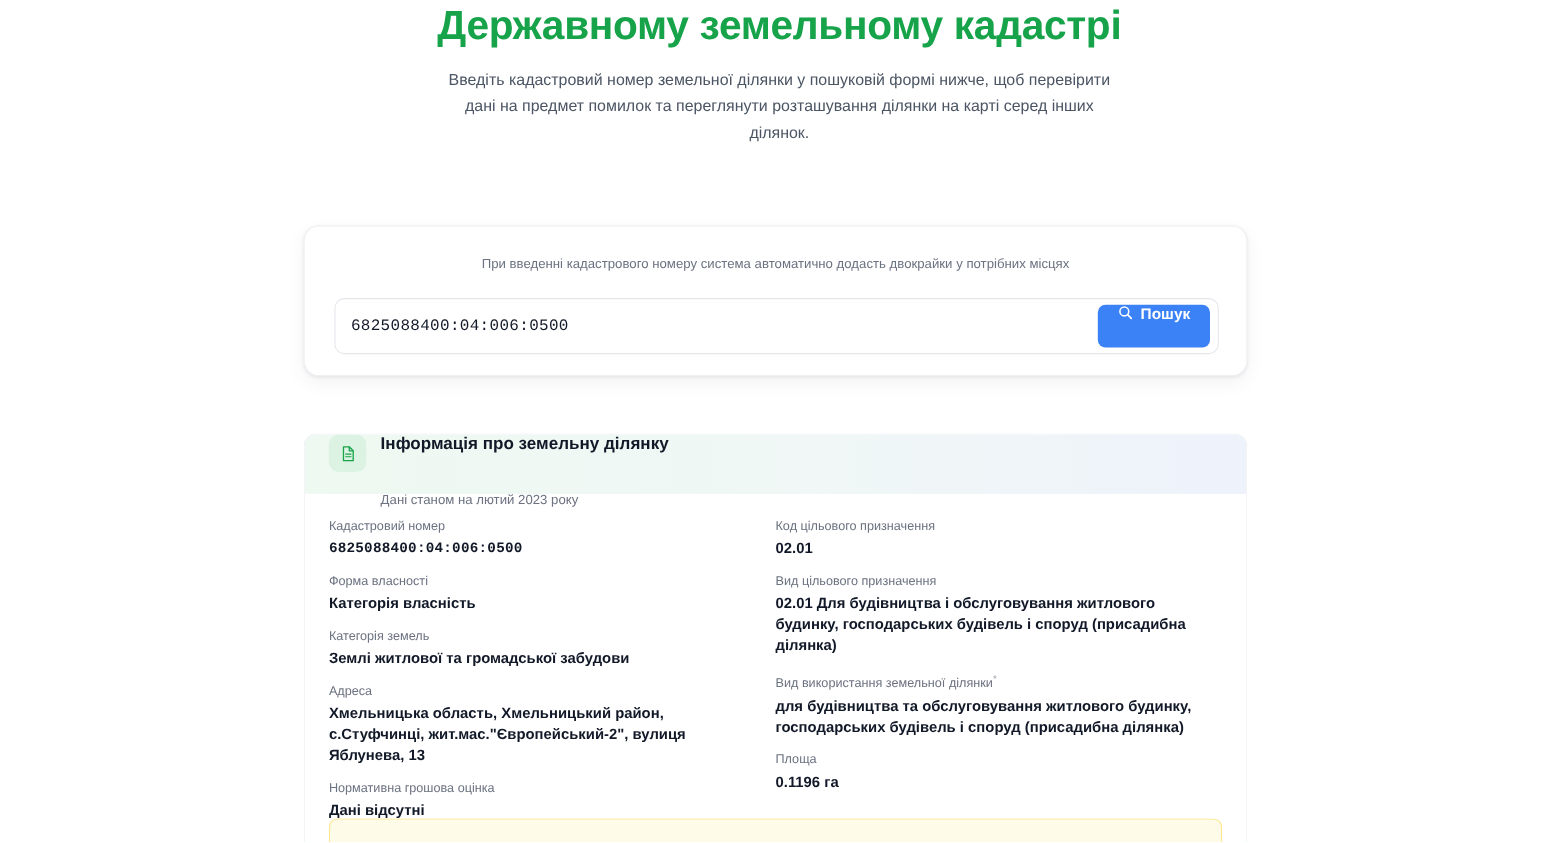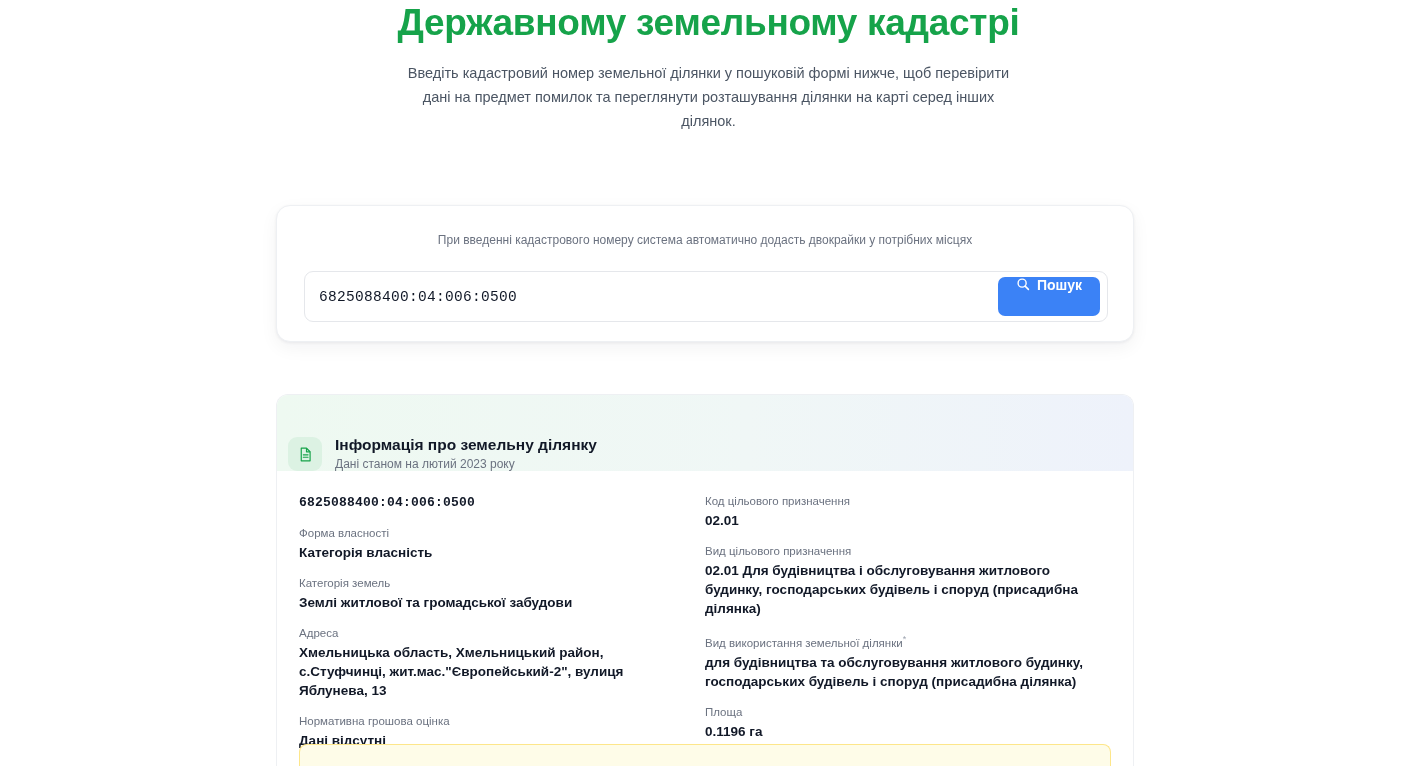--- a/index.html
+++ b/index.html
@@ -115,25 +115,25 @@
     top: 394px;
     width: 858px;
     background: #ffffff;
     border-radius: 12px 12px 0 0;
     border: 1px solid #eef0f3;
     border-bottom: none;
     overflow: hidden;
     height: 372px;
   }
   .info-head {
-    height: 76px;
+    height: 54px;
     background: linear-gradient(90deg, #eef9f1 0%, #f0f7f6 55%, #eef2fb 100%);
     display: flex;
-    align-items: flex-end;
-    padding-left: 11px;
+    align-items: flex-start;
+    padding-left: 22px;
     gap: 13px;
   }
   .doc-badge {
     width: 34px;
     height: 34px;
     border-radius: 9px;
     background: #dcf2e3;
     display: flex;
     align-items: center;
     justify-content: center;
@@ -141,20 +141,21 @@
   }
   .info-head-texts { display: flex; flex-direction: column; gap: 3px; }
   .info-title {
     font-size: 15.5px;
     font-weight: bold;
     color: #111827;
   }
   .info-date {
     font-size: 12px;
     color: #6b7280;
+    margin-top: 31px;
   }
 
   .info-body {
     display: flex;
     padding: 22px 22px 0 22px;
   }
   .col { width: 50%; }
   .col-left { padding-right: 22px; }
   .field { margin-bottom: 13px; }
   .field-label {
@@ -228,20 +229,21 @@
       </div>
       <div class="info-head-texts">
         <div class="info-title">Інформація про земельну ділянку</div>
         <div class="info-date">Дані станом на лютий 2023 року</div>
       </div>
     </div>
 
     <div class="info-body">
       <div class="col col-left">
         <div class="field">
+          <div class="field-label">Кадастровий номер</div>
           <div class="field-value mono">6825088400:04:006:0500</div>
         </div>
         <div class="field">
           <div class="field-label">Форма власності</div>
           <div class="field-value">Категорія власність</div>
         </div>
         <div class="field">
           <div class="field-label">Категорія земель</div>
           <div class="field-value">Землі житлової та громадської забудови</div>
         </div>

